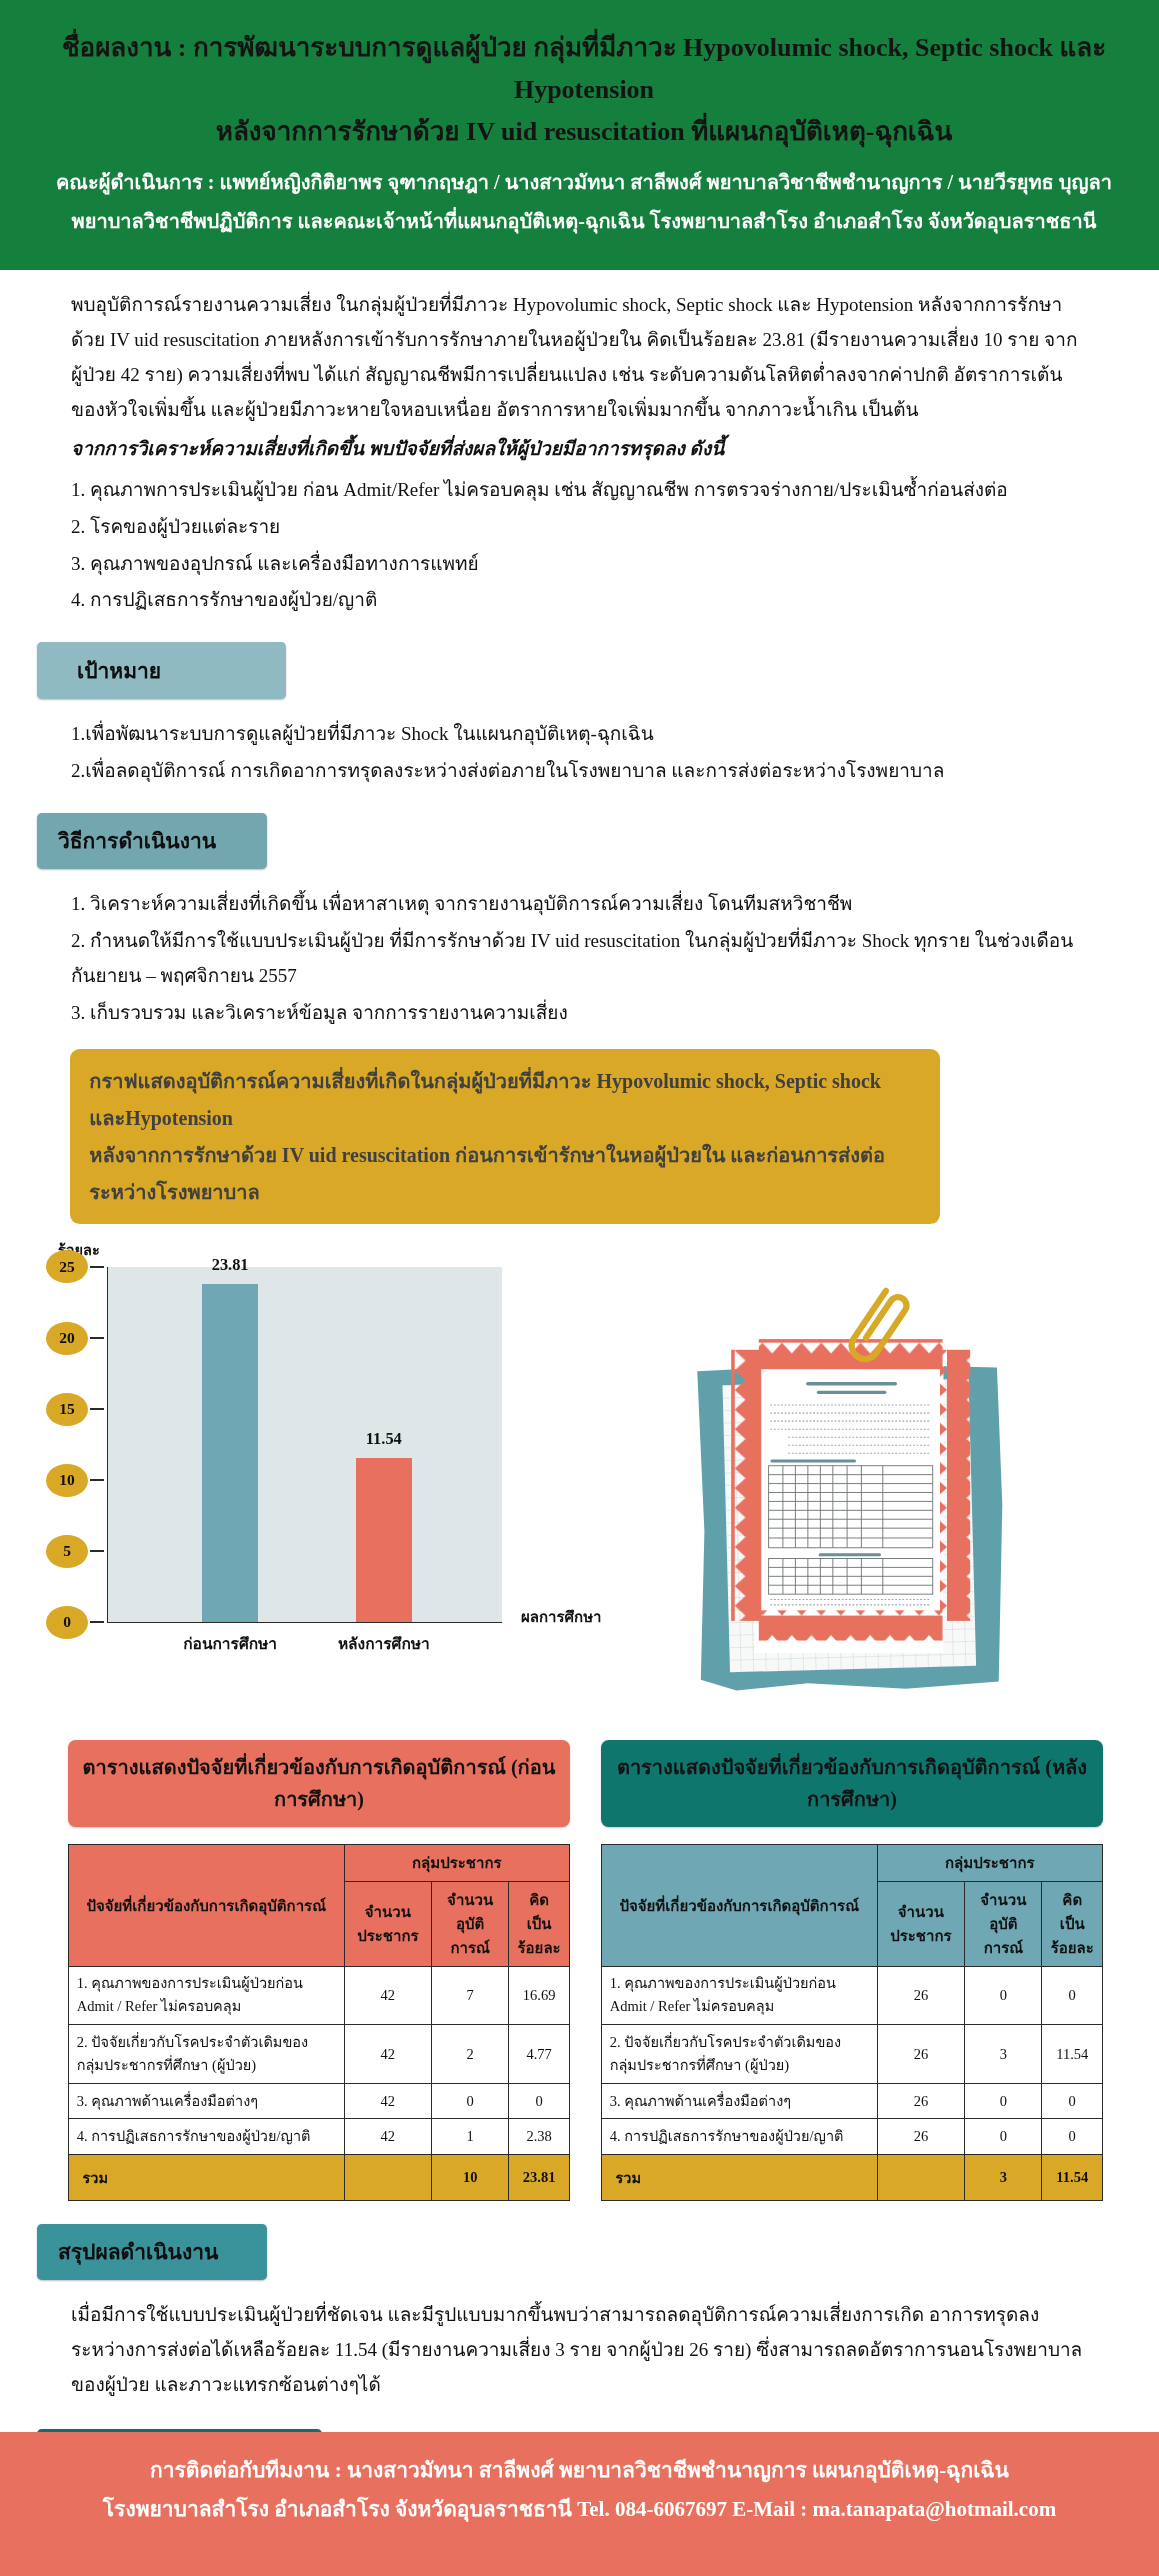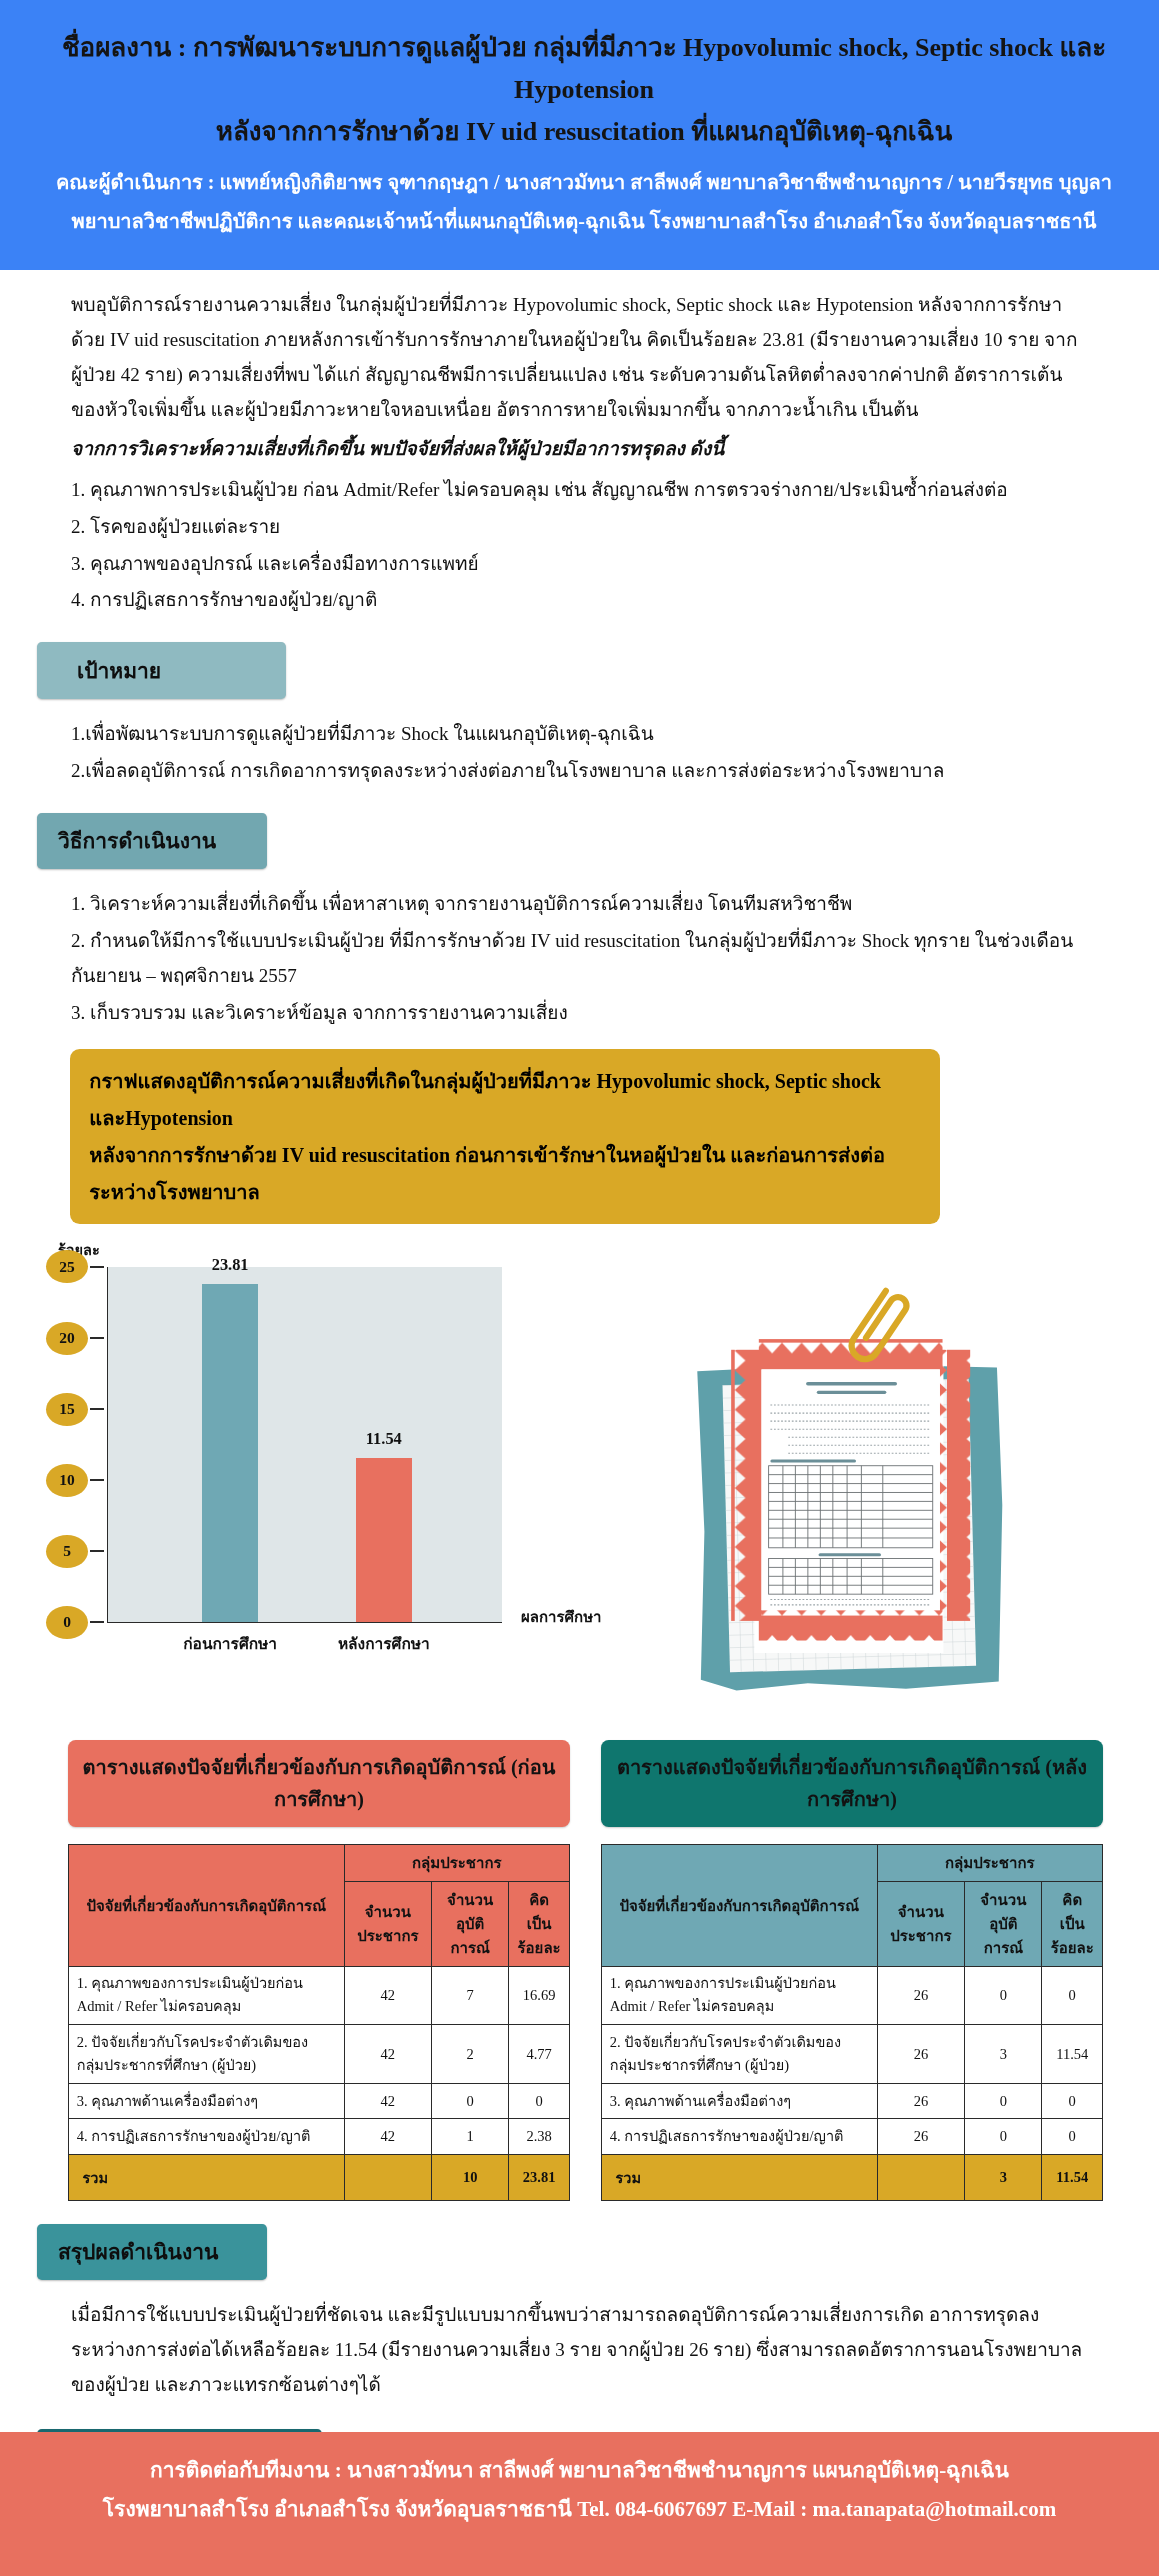--- a/index.html
+++ b/index.html
@@ -5,21 +5,21 @@
   html,body{margin:0;padding:0;}
   body{background:#e9e9e9;}
   .page{
     position:relative;width:1159px;height:2576px;margin:0 auto;
     background:#ffffff;overflow:hidden;
     font-family:"Liberation Serif","DejaVu Serif",serif;
     color:#111;
   }
   
   .header{
-    background:#3b82f6;padding:27px 30px 29px 39px;text-align:center;
+    background:#15803d;padding:27px 30px 29px 39px;text-align:center;
   }
   .header .title{font-size:26px;font-weight:bold;color:#141414;line-height:42px;}
   .header .authors{font-size:20px;font-weight:bold;color:#ffffff;line-height:39px;margin-top:9.7px;}
   
   .chip{
     display:inline-block;min-width:184px;margin:23px 0 0 37px;
     padding:11.6px 25px 11.6px 21px;border-radius:4.8px;
     font-size:21px;font-weight:bold;color:#0e0e0e;
     box-shadow:0 1px 1.9px rgba(0,0,0,.25);
   }
@@ -30,21 +30,21 @@
   .chip.c5{background:#19686f;}
   
   .copy{margin:17.4px 71px 0 71px;font-size:19px;line-height:35px;}
   .copy p{margin:0 0 3.9px 0;}
   .lead{font-weight:bold;font-style:italic;}
   ul.plain{list-style:none;margin:5.8px 0 0 0;padding:0;}
   ul.plain li{margin:0 0 1.9px 0;}
   
   .banner{
     margin:19.3px 0 0 70px;width:831px;background:#d9a826;border-radius:9.7px;
-    padding:13.5px 19.3px;font-size:20px;font-weight:bold;line-height:37px;color:#000000;
+    padding:13.5px 19.3px;font-size:20px;font-weight:bold;line-height:37px;color:#404040;
   }
   
   .chart-row{display:flex;margin:13.5px 0 0 37px;}
   .chart-wrap{width:637px;position:relative;}
   .y-title{font-size:14.5px;font-weight:bold;margin:0 0 5.8px 21px;}
   .plot{
     position:relative;margin-left:70px;width:394px;height:355px;
     background:#dfe6e8;border-left:1.9px solid #2a2a2a;border-bottom:1.9px solid #2a2a2a;
   }
   .ytick{position:absolute;left:-62px;width:42px;height:33px;}

